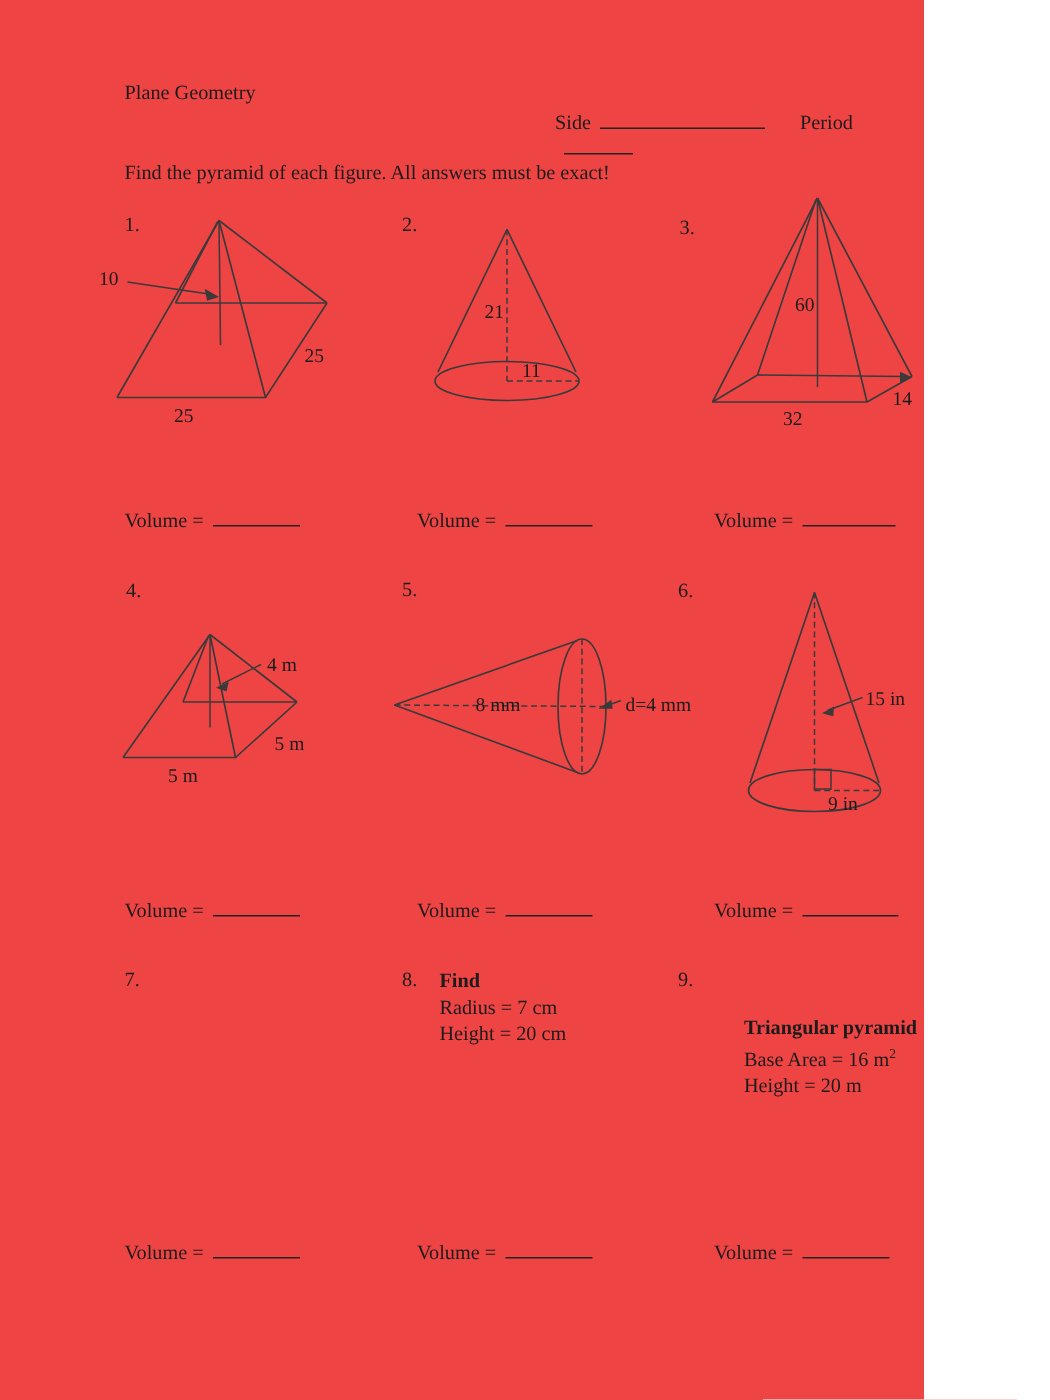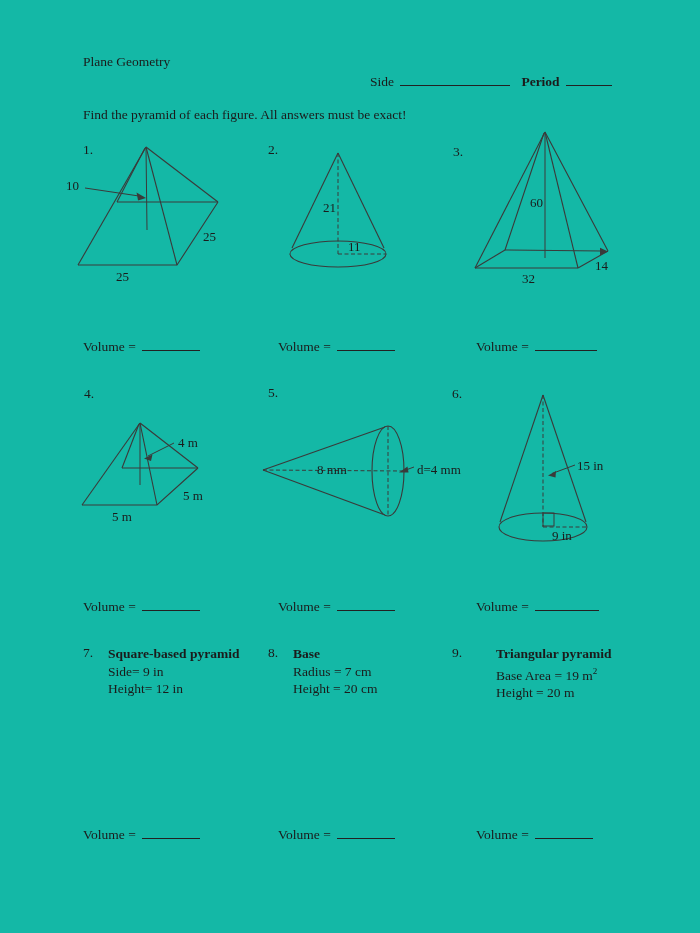--- a/index.html
+++ b/index.html
@@ -1,17 +1,17 @@
 <!DOCTYPE html>
 <html><head>
 <meta charset="utf-8">
 <style>
   html,body{margin:0;padding:0;background:#ffffff;}
   .page{
-    position:relative;width:700px;height:933px;background:#14b8a6;
+    position:relative;width:616px;height:933px;background:#ef4444;
     font-family:"Liberation Serif", serif;color:#1b1b1b;font-size:13.5px;
     overflow:hidden;
   }
   .abs{position:absolute;}
   .blank{
     display:inline-block;border-bottom:1.2px solid #222;height:12px;
     margin-left:6px;vertical-align:baseline;
   }
   .hdr-line{line-height:18px;}
   .vol{white-space:nowrap;}
@@ -28,21 +28,21 @@
 <body>
 
 <div class="page">
 
   <div class="abs" style="left:83px;top:53px;">
     <div class="hdr-line">Plane Geometry</div>
   </div>
 
   <div class="abs" style="left:370px;top:73px;">
     <span>Side</span><span class="blank" style="width:110px;"></span>
-    <span style="margin-left:8px;font-weight:bold;">Period</span><span class="blank" style="width:46px;"></span>
+    <span style="margin-left:20px;">Period</span><span class="blank" style="width:46px;"></span>
   </div>
 
   <div class="abs" style="left:83px;top:107px;">Find the pyramid of each figure. All answers must be exact!</div>
 
   <span class="abs num" style="left:83px;top:142px;">1.</span>
   <span class="abs num" style="left:268px;top:142px;">2.</span>
   <span class="abs num" style="left:453px;top:144px;">3.</span>
 
   <svg class="abs" style="left:60px;top:140px;" width="200" height="155" viewBox="0 0 200 155">
     <g stroke="#3a3a3a" stroke-width="1.1" fill="none">
@@ -155,37 +155,32 @@
     <span>Volume =</span><span class="blank" style="width:58px;"></span>
   </div>
   <div class="abs vol" style="left:278px;top:598px;">
     <span>Volume =</span><span class="blank" style="width:58px;"></span>
   </div>
   <div class="abs vol" style="left:476px;top:598px;">
     <span>Volume =</span><span class="blank" style="width:64px;"></span>
   </div>
 
   <span class="abs num" style="left:83px;top:645px;">7.</span>
-  <div class="abs wp-body" style="left:108px;top:645px;">
-    <div class="wp-title">Square-based pyramid</div>
-    <div>Side= 9 in</div>
-    <div>Height= 12 in</div>
-  </div>
 
   <span class="abs num" style="left:268px;top:645px;">8.</span>
   <div class="abs wp-body" style="left:293px;top:645px;">
-    <div class="wp-title">Base</div>
+    <div class="wp-title">Find</div>
     <div>Radius = 7 cm</div>
     <div>Height = 20 cm</div>
   </div>
 
   <span class="abs num" style="left:452px;top:645px;">9.</span>
-  <div class="abs wp-body" style="left:496px;top:645px;">
+  <div class="abs wp-body" style="left:496px;top:676px;">
     <div class="wp-title">Triangular pyramid</div>
-    <div><span>Base Area = 19 m</span><sup>2</sup></div>
+    <div><span>Base Area = 16 m</span><sup>2</sup></div>
     <div>Height = 20 m</div>
   </div>
 
   <div class="abs vol" style="left:83px;top:826px;">
     <span>Volume =</span><span class="blank" style="width:58px;"></span>
   </div>
   <div class="abs vol" style="left:278px;top:826px;">
     <span>Volume =</span><span class="blank" style="width:58px;"></span>
   </div>
   <div class="abs vol" style="left:476px;top:826px;">

